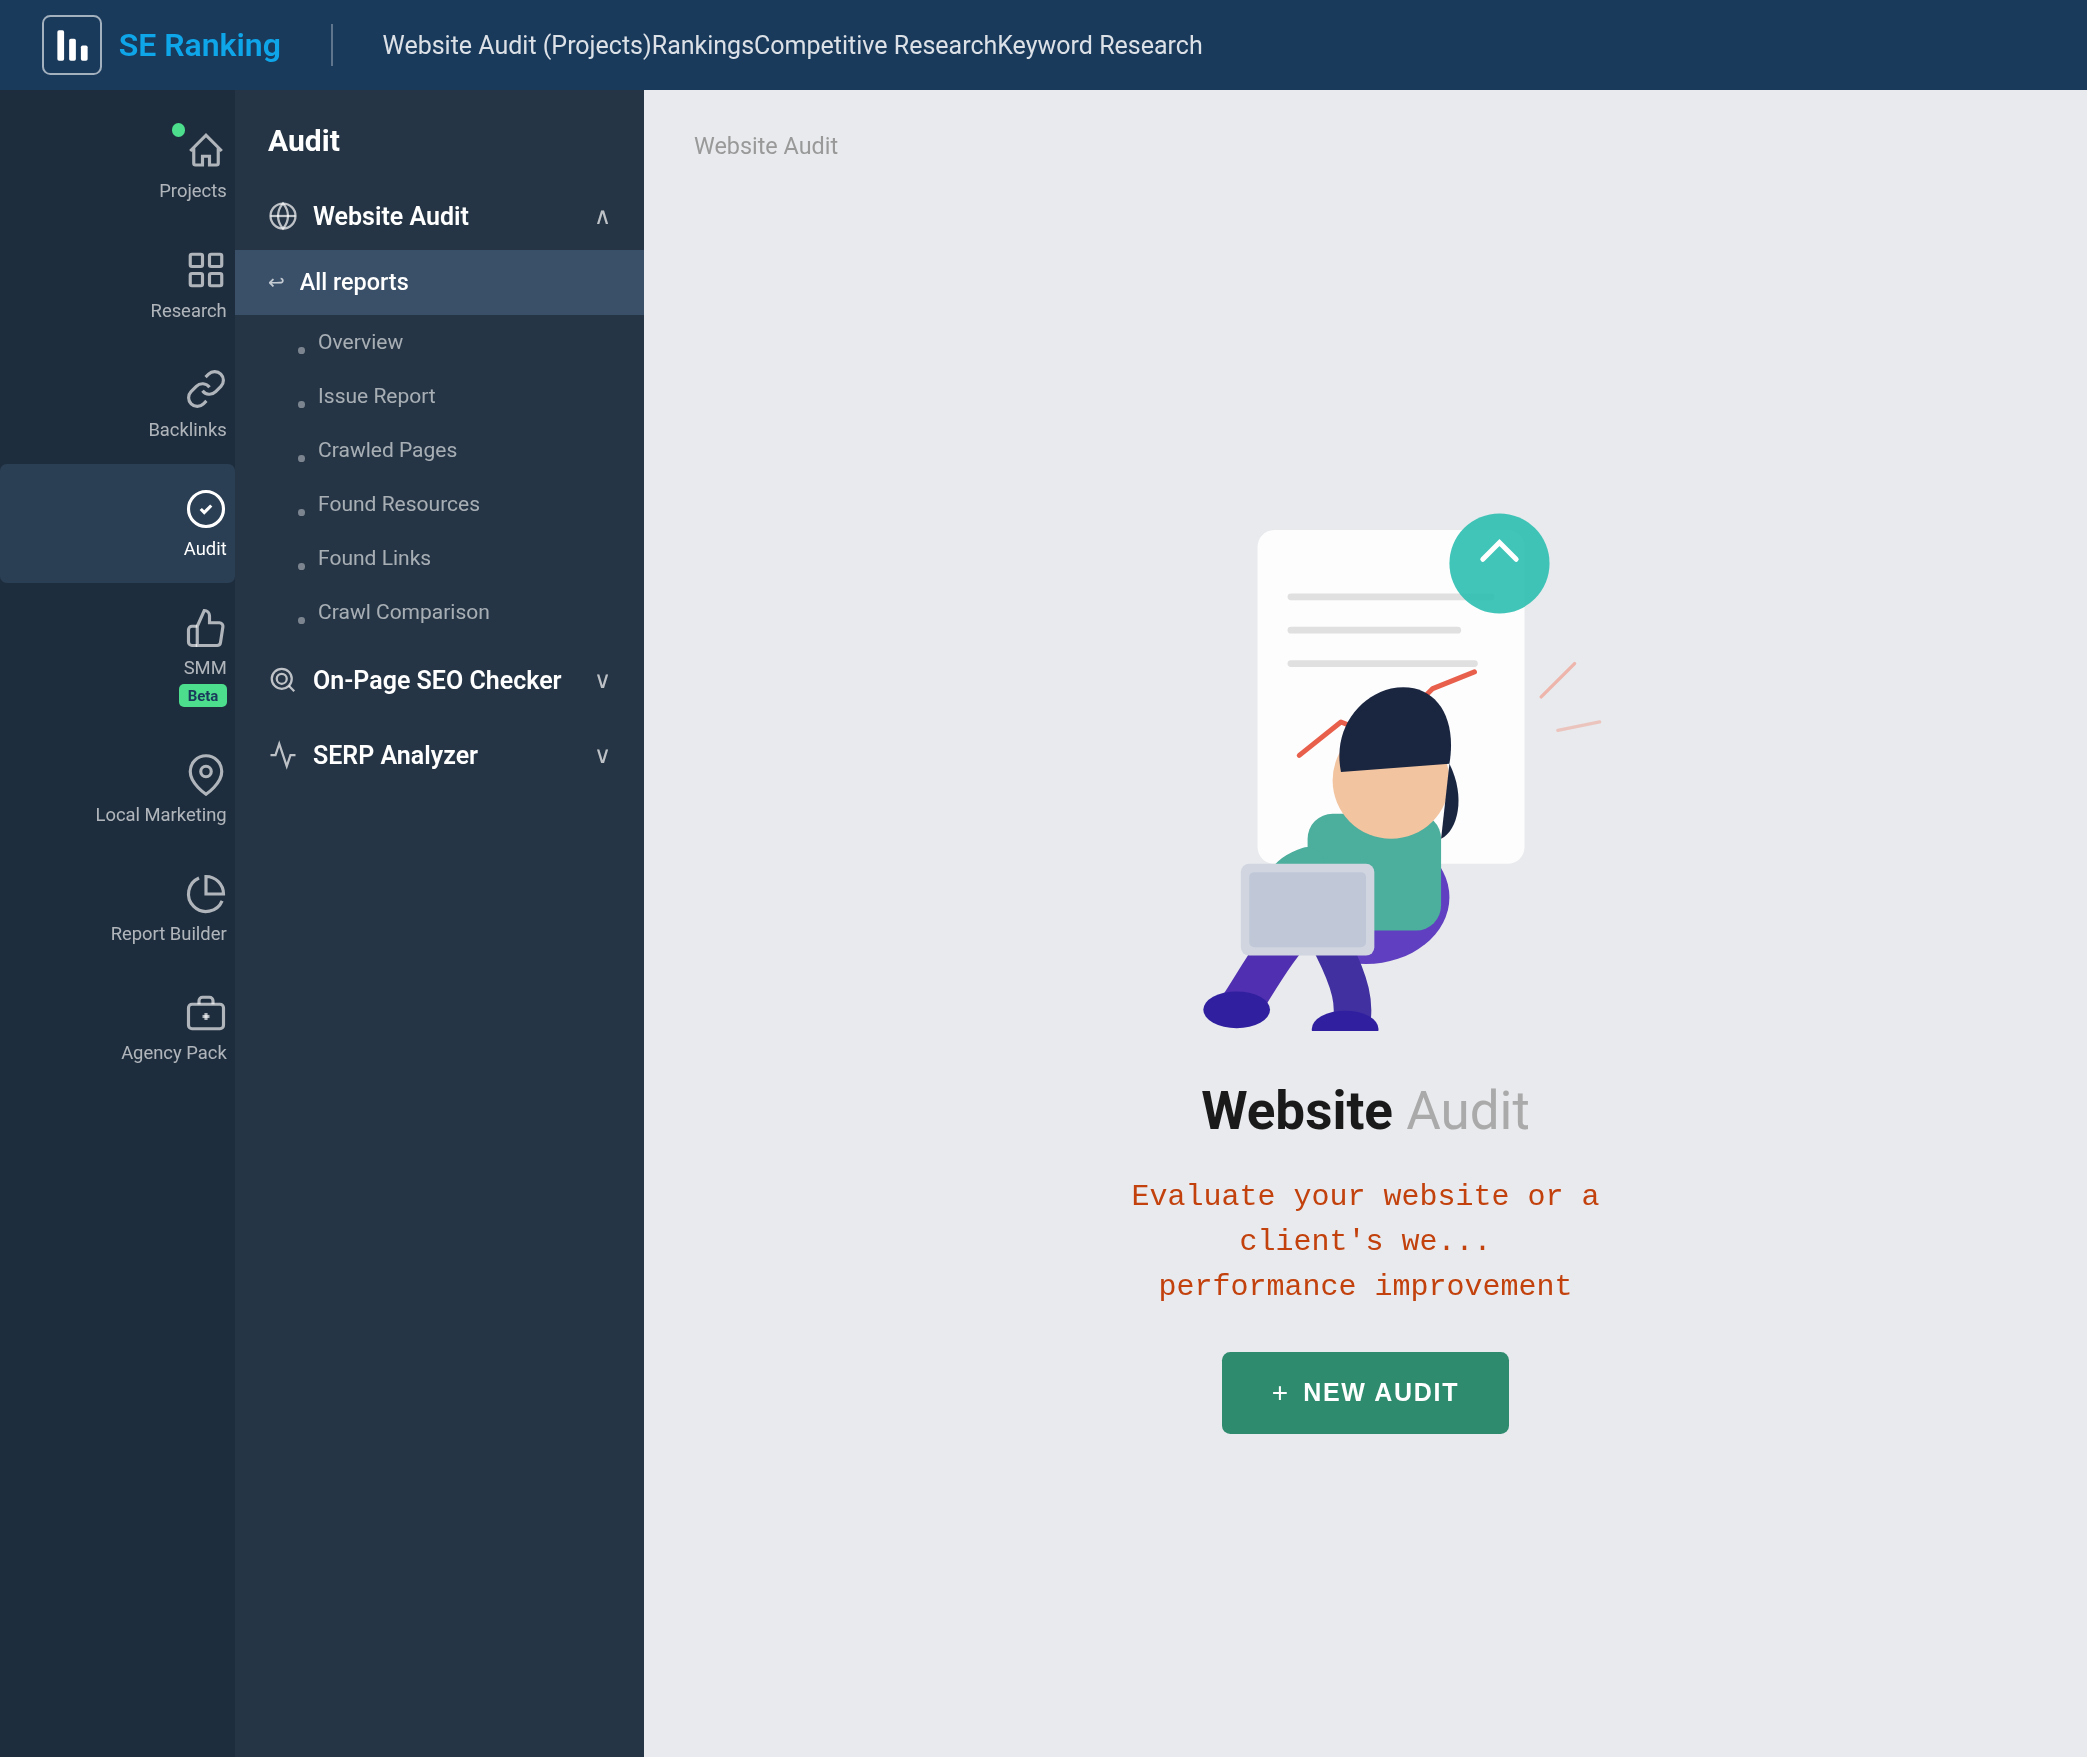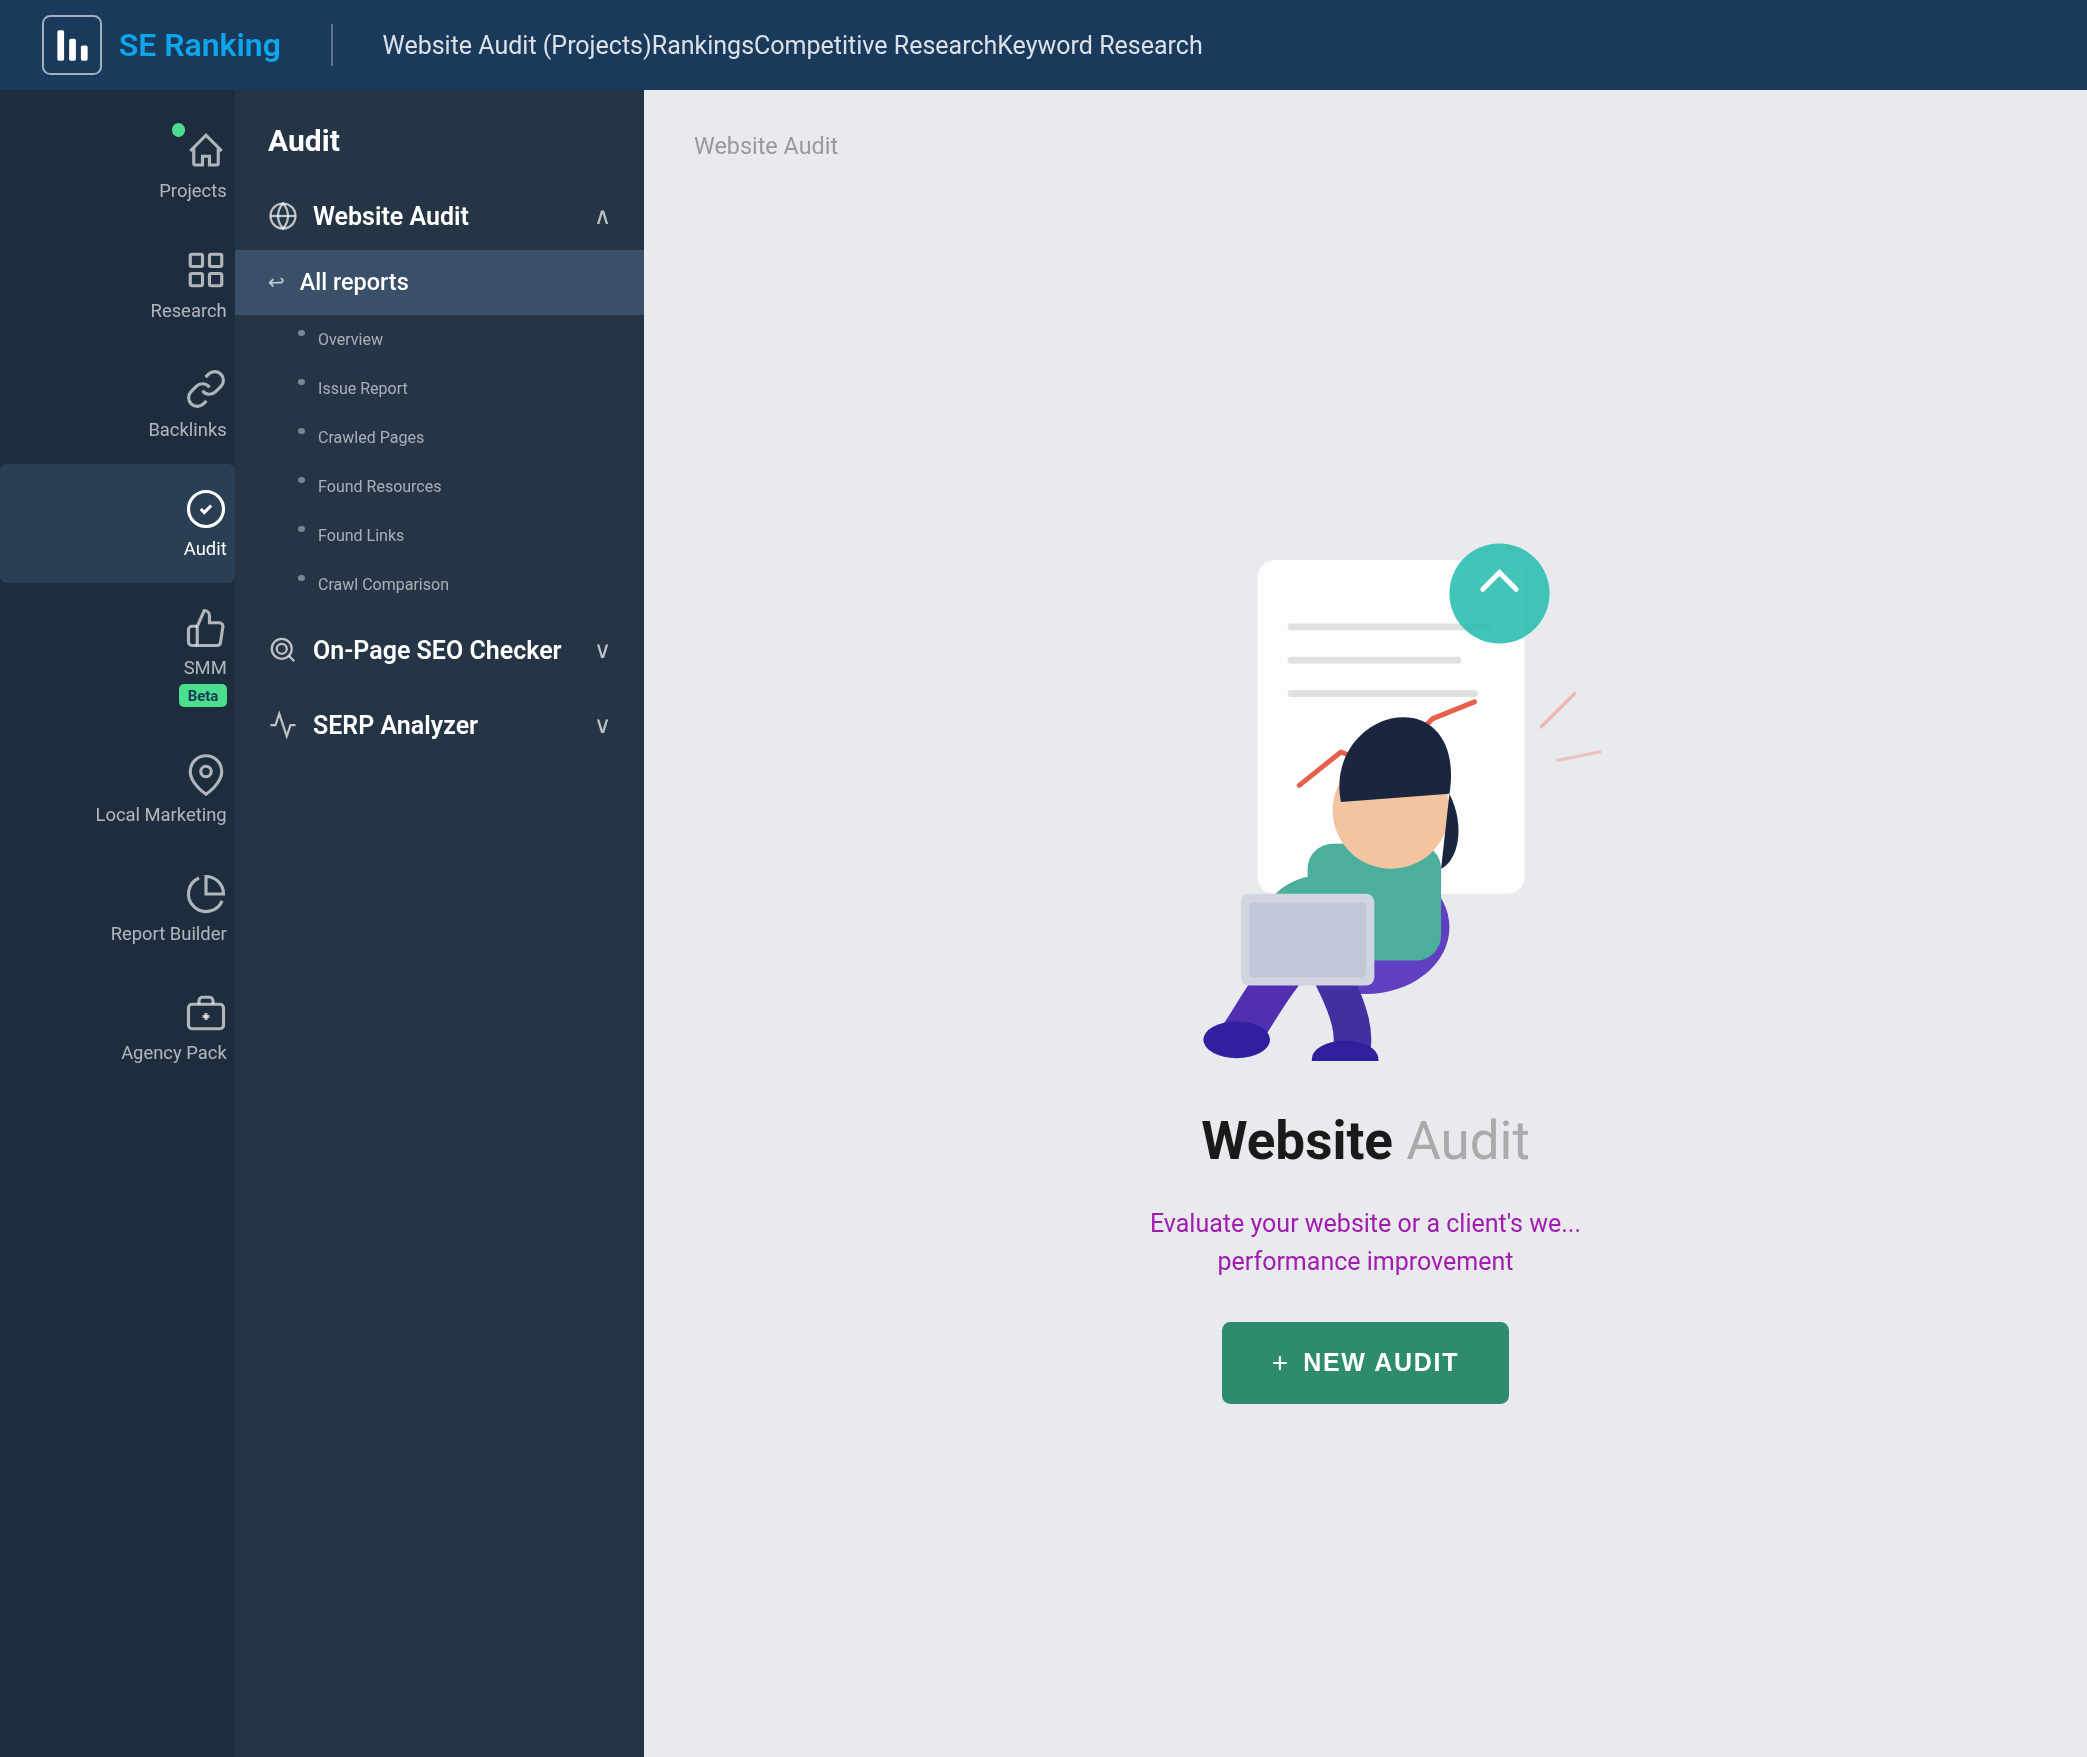--- a/index.html
+++ b/index.html
@@ -178,25 +178,25 @@
       font-size: 20px;
     }
     .menu-active-item-text {
       color: white;
       font-size: 23.4px;
       font-weight: 500;
     }
     .menu-sub-item {
       padding: 15px 33px 15px 63px;
       display: flex;
-      align-items: flex-start;
+      align-items: flex-end;
       gap: 13.4px;
       cursor: pointer;
       color: rgba(255,255,255,0.6);
-      font-size: 16px;
+      font-size: 21px;
     }
     .menu-sub-dot {
       width: 6.7px;
       height: 6.7px;
       border-radius: 50%;
       background: rgba(255,255,255,0.4);
       flex-shrink: 0;
     }
 
     
@@ -238,25 +238,26 @@
       font-size: 53px;
       font-weight: 700;
       color: #1a1a1a;
       text-align: center;
     }
     .website-audit-title span.light {
       color: #aaa;
       font-weight: 400;
     }
     .website-audit-subtitle {
-      font-size: 25px;
-      color: #a21caf;
+      font-size: 30px;
+      color: #c2410c;
       text-align: center;
       max-width: 584px;
       line-height: 1.5;
+      font-family: Liberation Mono, monospace;
     }
     .new-audit-btn {
       background: #2e8b6e;
       color: white;
       font-size: 25px;
       font-weight: 700;
       letter-spacing: 1.7px;
       padding: 25px 50px;
       border-radius: 8.3px;
       border: none;

